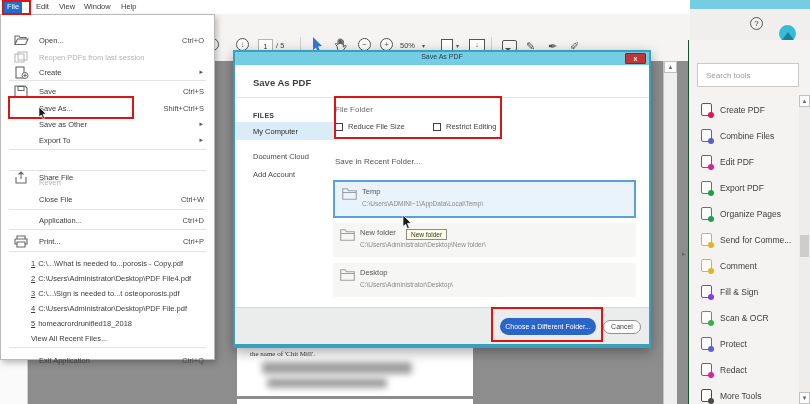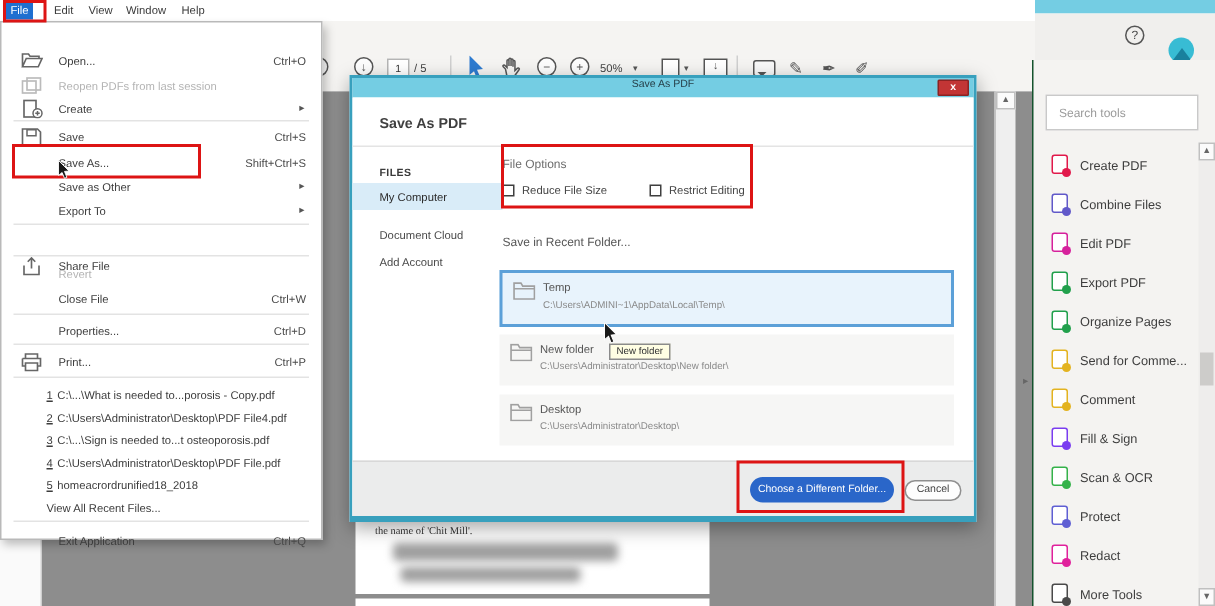--- a/index.html
+++ b/index.html
@@ -157,21 +157,21 @@
       <div class="dlg-abs" id="dlg-heading">Save As PDF</div>
       <div class="dlg-abs" id="dlg-sep"></div>
 
       <div class="dlg-abs" id="nav-files">FILES</div>
       <div class="dlg-abs" id="nav-sel">
         <span>My Computer</span>
       </div>
       <div class="dlg-abs nav-item" style="top:87px;">Document Cloud</div>
       <div class="dlg-abs nav-item" style="top:105px;">Add Account</div>
 
-      <div class="dlg-abs" id="fo-title">File Options</div>
+      <div class="dlg-abs" id="fo-title">File Folder</div>
       <div class="dlg-abs cb" style="left:100px;top:58px;"></div>
       <div class="dlg-abs cb-label" style="left:113px;top:57px;">Reduce File Size</div>
       <div class="dlg-abs cb" style="left:198px;top:58px;"></div>
       <div class="dlg-abs cb-label" style="left:211px;top:57px;">Restrict Editing</div>
 
       <div class="dlg-abs" id="recent-label">Save in Recent Folder...</div>
 
       <div class="dlg-abs folder-row fr-sel" style="top: 115px; height: 38px; border-color: rgb(92, 160, 216);">
         <span class="fr-ic">
             <svg width="15" height="12" viewBox="0 0 15 12">
@@ -278,21 +278,21 @@
     <div class="msep" style="top:155px;"></div>
     <div class="mrow mdis" style="top:159px;">
       <span class="mlabel">Revert</span>
     </div>
     <div class="mrow" style="top:176px;">
       <span class="mlabel">Close File</span>
       <span class="mshort">Ctrl+W</span>
     </div>
     <div class="msep" style="top:194px;"></div>
     <div class="mrow" style="top:197px;">
-      <span class="mlabel">Properties...</span>
+      <span class="mlabel">Application...</span>
       <span class="mshort">Ctrl+D</span>
     </div>
     <div class="msep" style="top:214px;"></div>
     <div class="mrow" style="top:218px;">
       <span class="mic">
           <svg width="14" height="13" viewBox="0 0 14 13">
             <path d="M3,4 V1 H11 V4 M1,4 H13 V9 H11 M3,9 H1 V4 M3,7 H11 V12 H3 Z" fill="none" stroke="#666" stroke-width="1.1"></path>
           </svg>
         </span>
       <span class="mlabel">Print...</span>

